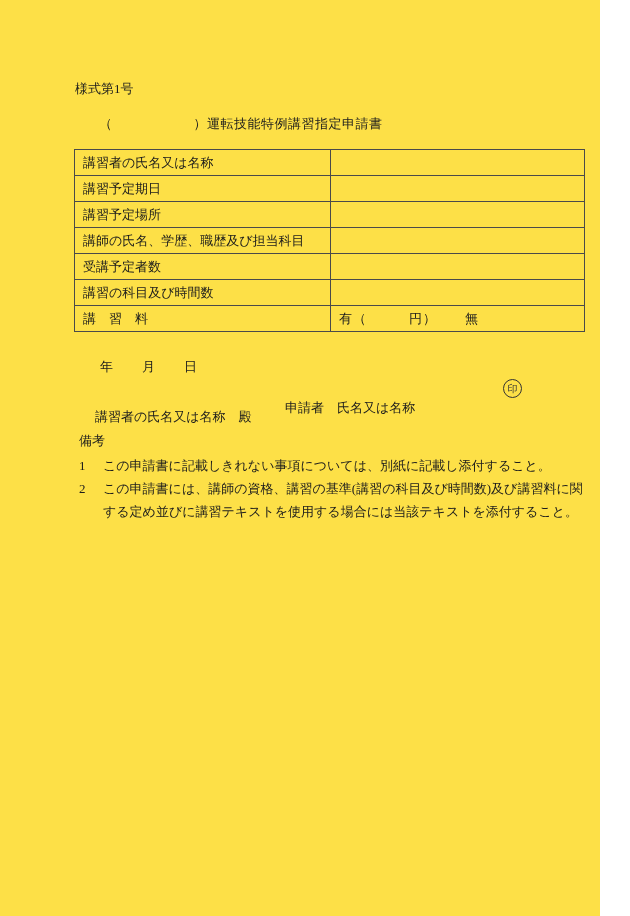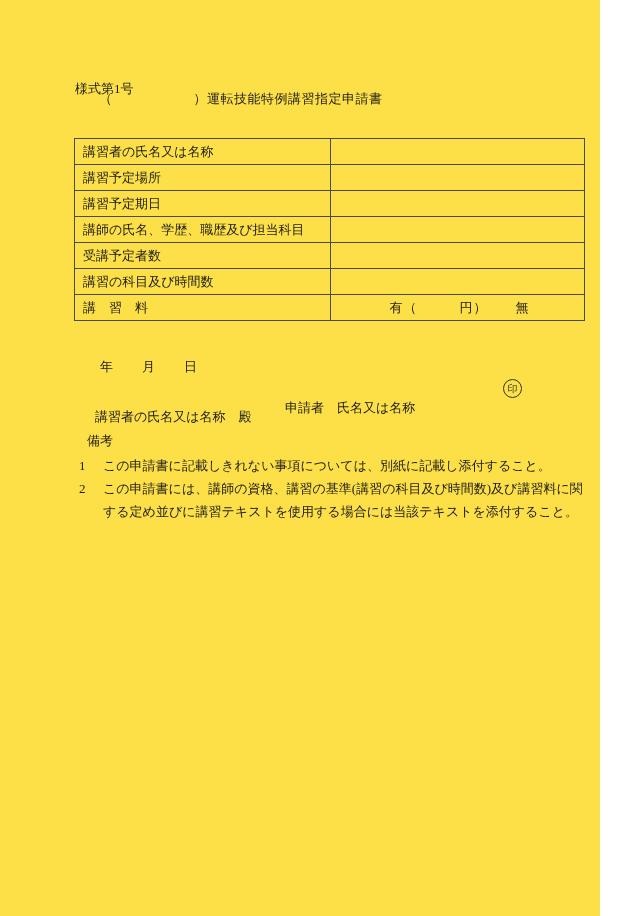--- a/index.html
+++ b/index.html
@@ -7,50 +7,50 @@
     width:630px;height:916px;background:#ffffff;
     font-family:"Liberation Serif","DejaVu Serif",serif;
     color:#1c1c1c;
     -webkit-font-smoothing:antialiased;
   }
   .page{position:relative;width:600px;height:916px;background:#fde047;overflow:hidden;}
   .abs{position:absolute;}
   .t13{font-size:13px;line-height:16px;white-space:pre;}
 
   .form-number{left:75px;top:81px;}
-  .doc-title{left:99px;top:91px;letter-spacing:0.5px;}
+  .doc-title{left:99px;top:116px;letter-spacing:0.5px;}
 
   table.form-table{
-    position:absolute;left:74px;top:138px;width:484px;
+    position:absolute;left:74px;top:149px;width:484px;
     border-collapse:collapse;table-layout:fixed;padding-left:8px;
   }
   table.form-table td{
     border:1px solid #4a4a4a;
     height:25px;
     font-size:13px;
     padding:0 4px 0 8px;
     white-space:pre;
     overflow:hidden;
     vertical-align:middle;
   }
   td.lbl{width:243px;}
   td.val{width:241px;}
-  td.fee{padding-left:28px;letter-spacing:1px;text-align:center;}
+  td.fee{padding-left:28px;letter-spacing:1px;}
 
   .date-line{left:100px;top:359px;letter-spacing:1px;}
   .applicant-line{left:285px;top:383px;margin-top:17px;}
   .seal{
     left:503px;top:379px;
     width:17px;height:17px;
     border:1px solid #333;border-radius:50%;
     display:flex;align-items:center;justify-content:center;
     font-size:10px;line-height:10px;color:#333;
   }
   .addressee{left:95px;top:409px;}
-  .remarks-heading{left:87px;top:433px;}
+  .remarks-heading{left:79px;top:433px;}
 
   .remark-item{
     position:absolute;left:79px;width:482px;
     font-size:13px;line-height:23px;
     padding-left:24px;
   }
   .remark-item .num{
     position:absolute;left:0;top:0;width:24px;
   }
   .remark-1{top:454px;}
@@ -65,25 +65,25 @@
 
   <div class="abs t13 doc-title">（　　　　　　）運転技能特例講習指定申請書</div>
 
   <table class="form-table">
     <tbody>
       <tr>
         <td class="lbl">講習者の氏名又は名称</td>
         <td class="val"></td>
       </tr>
       <tr>
-        <td class="lbl">講習予定場所</td>
+        <td class="lbl">講習予定期日</td>
         <td class="val"></td>
       </tr>
       <tr>
-        <td class="lbl">講習予定期日</td>
+        <td class="lbl">講習予定場所</td>
         <td class="val"></td>
       </tr>
       <tr>
         <td class="lbl">講師の氏名、学歴、職歴及び担当科目</td>
         <td class="val"></td>
       </tr>
       <tr>
         <td class="lbl">受講予定者数</td>
         <td class="val"></td>
       </tr>

